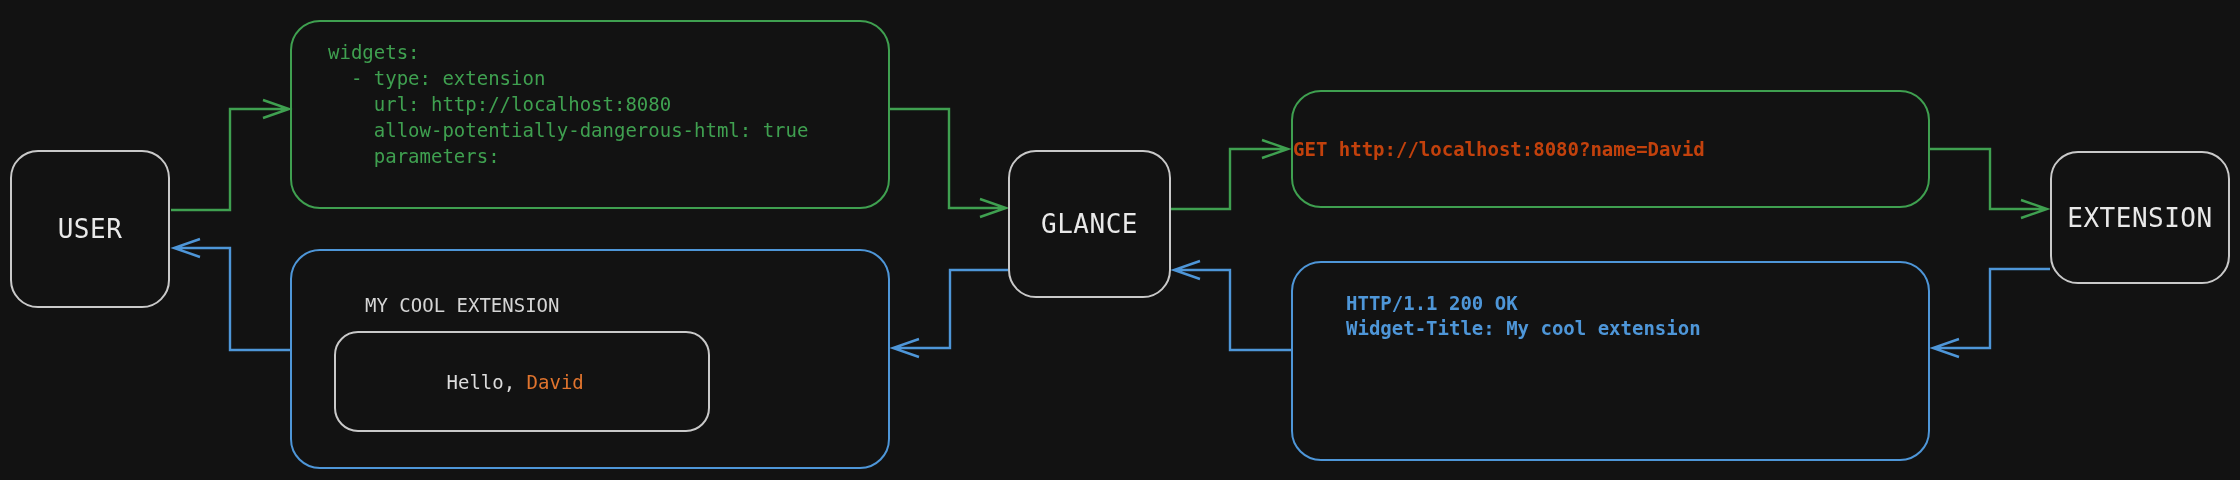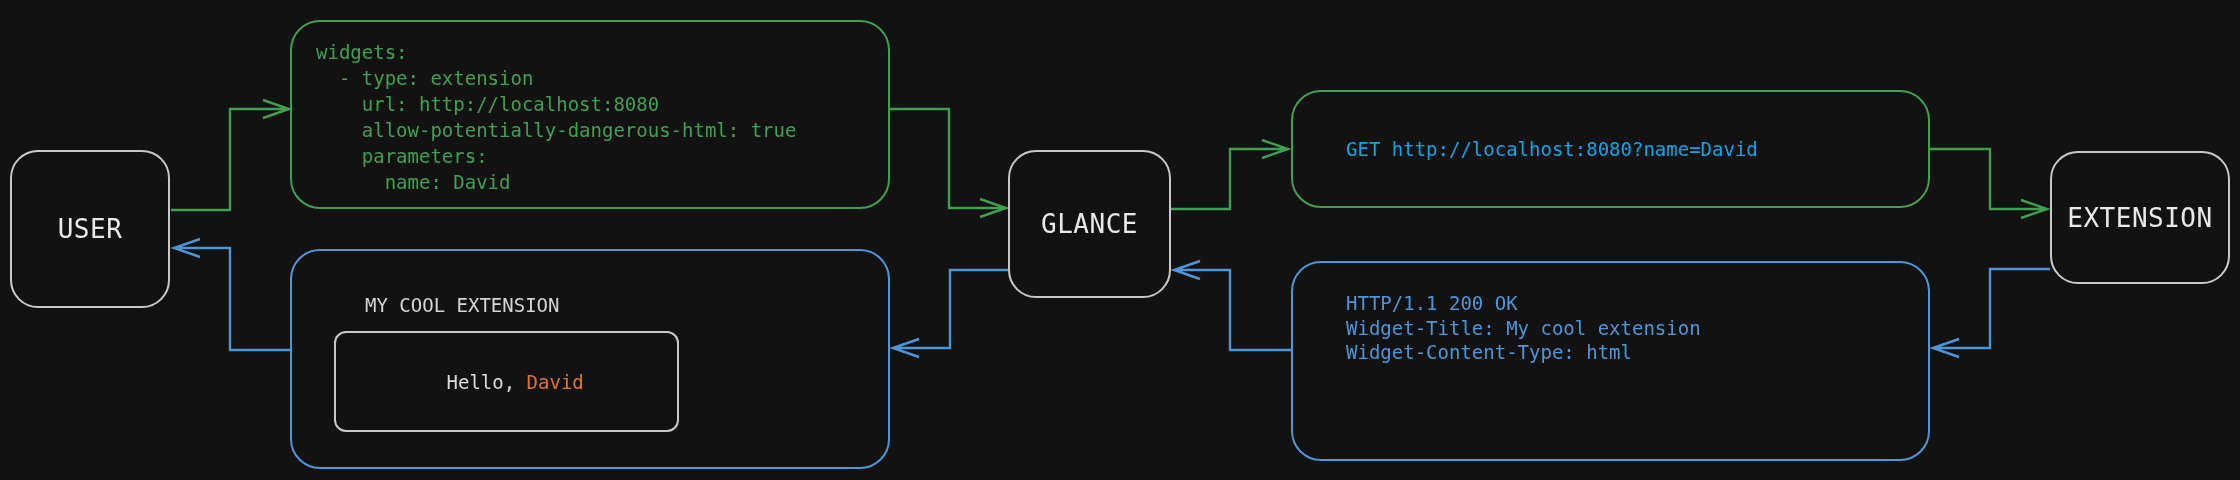--- a/index.html
+++ b/index.html
@@ -53,41 +53,42 @@
     border-radius: 30px;
     border: 2px solid;
   }
   .codebox .line {
     white-space: pre;
     font-size: 19px;
   }
   #config-box {
     left: 290px; top: 20px; width: 600px; height: 189px;
     border-color: #3FA050;
-    padding: 17px 0 0 24px;
+    padding: 17px 0 0 36px;
   }
   #config-box .line {
     color: #3FA050;
     height: 26px;
     line-height: 26px;
   }
   #get-box {
     left: 1291px; top: 90px; width: 639px; height: 118px;
     border-color: #3FA050;
     display: flex;
     align-items: center;
   }
   #get-box .line {
-    color: #0ea5e9;
-    padding-left: 53px;
+    color: #c2410c;
+    font-weight: bold;
   }
   #response-box {
     left: 1291px; top: 261px; width: 639px; height: 200px;
     border-color: #4E96D8;
     padding: 28px 0 0 53px;
+    font-weight: bold;
   }
   #response-box .line {
     color: #4E96D8;
     height: 24.5px;
     line-height: 24.5px;
   }
   #widget-box {
     left: 290px; top: 249px; width: 600px; height: 220px;
     border-color: #4E96D8;
   }
@@ -97,24 +98,24 @@
     top: 41px;
     color: #D5D5D5;
     font-size: 19px;
     line-height: 26px;
     white-space: pre;
     padding-left: 12px;
   }
   .preview-box {
     position: absolute;
     left: 42px; top: 80px;
-    width: 345px; height: 101px;
+    width: 376px; height: 101px;
     box-sizing: border-box;
     border: 2px solid #C9C9C9;
-    border-radius: 12px;
+    border-radius: 24px;
     display: flex;
     align-items: center;
   }
   .preview-text {
     padding-left: 19px;
     font-size: 19px;
     white-space: pre;
     color: #DCDCDC;
   }
   .preview-text .name {
@@ -150,31 +151,29 @@
   <div class="box node" id="extension-box">
     <span class="node-label">EXTENSION</span>
   </div>
 
   <div class="box codebox" id="config-box">
     <div class="line">widgets:</div>
     <div class="line">  - type: extension</div>
     <div class="line">    url: http://localhost:8080</div>
     <div class="line">    allow-potentially-dangerous-html: true</div>
     <div class="line">    parameters:</div>
-    <div class="line">      name: David</div>
   </div>
 
   <div class="box codebox" id="get-box">
     <div class="line">GET http://localhost:8080?name=David</div>
   </div>
 
   <div class="box codebox" id="response-box">
     <div class="line">HTTP/1.1 200 OK</div>
     <div class="line">Widget-Title: My cool extension</div>
-    <div class="line">Widget-Content-Type: html</div>
     <div class="line"></div>
   </div>
 
   <div class="box codebox" id="widget-box">
     <div class="widget-title">MY COOL EXTENSION</div>
     <div class="preview-box">
       <div class="preview-text">
         <span>Hello, </span><span class="name">David</span>
       </div>
     </div>

